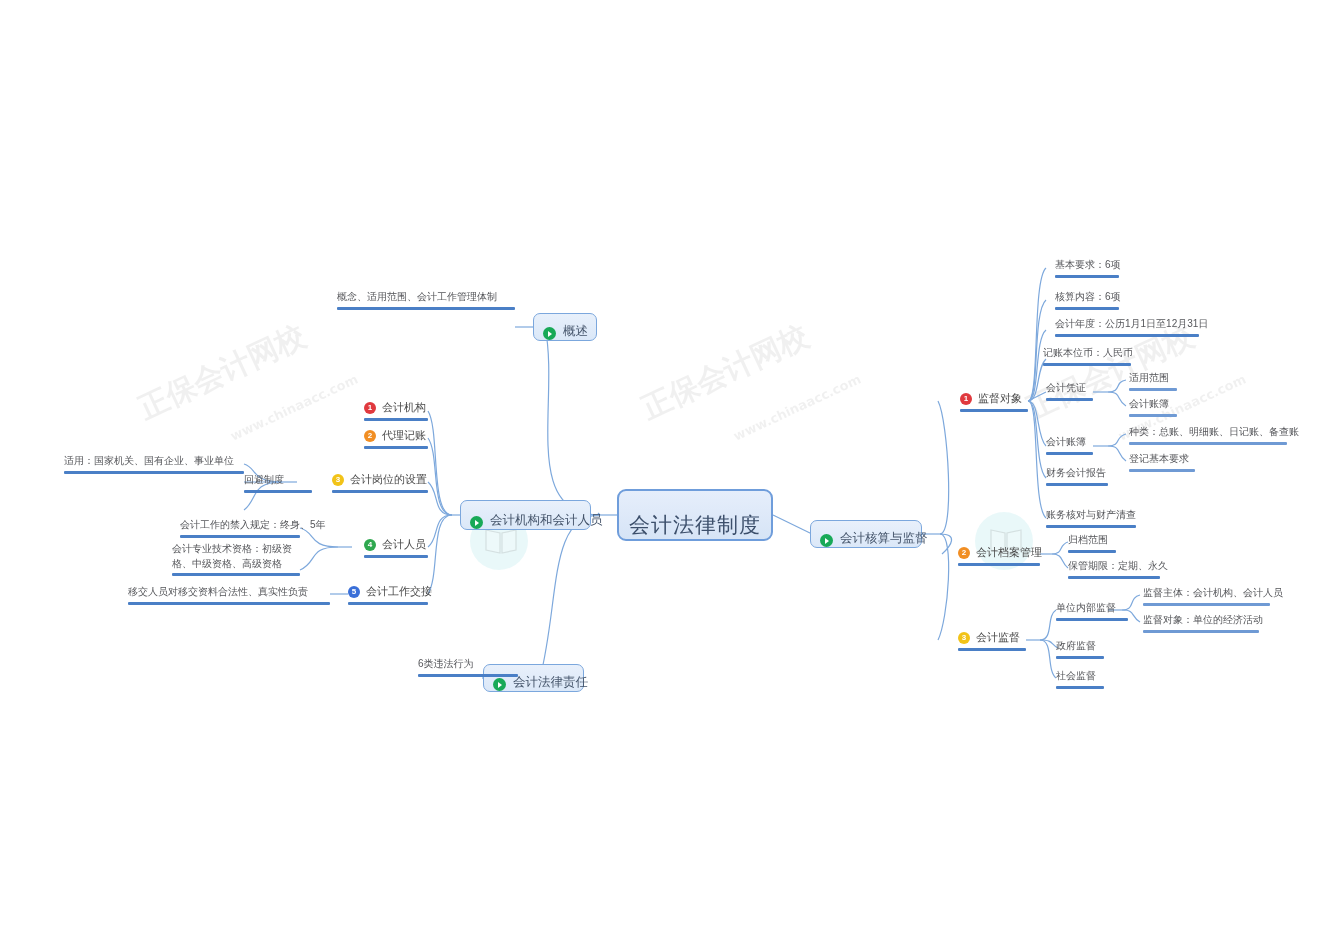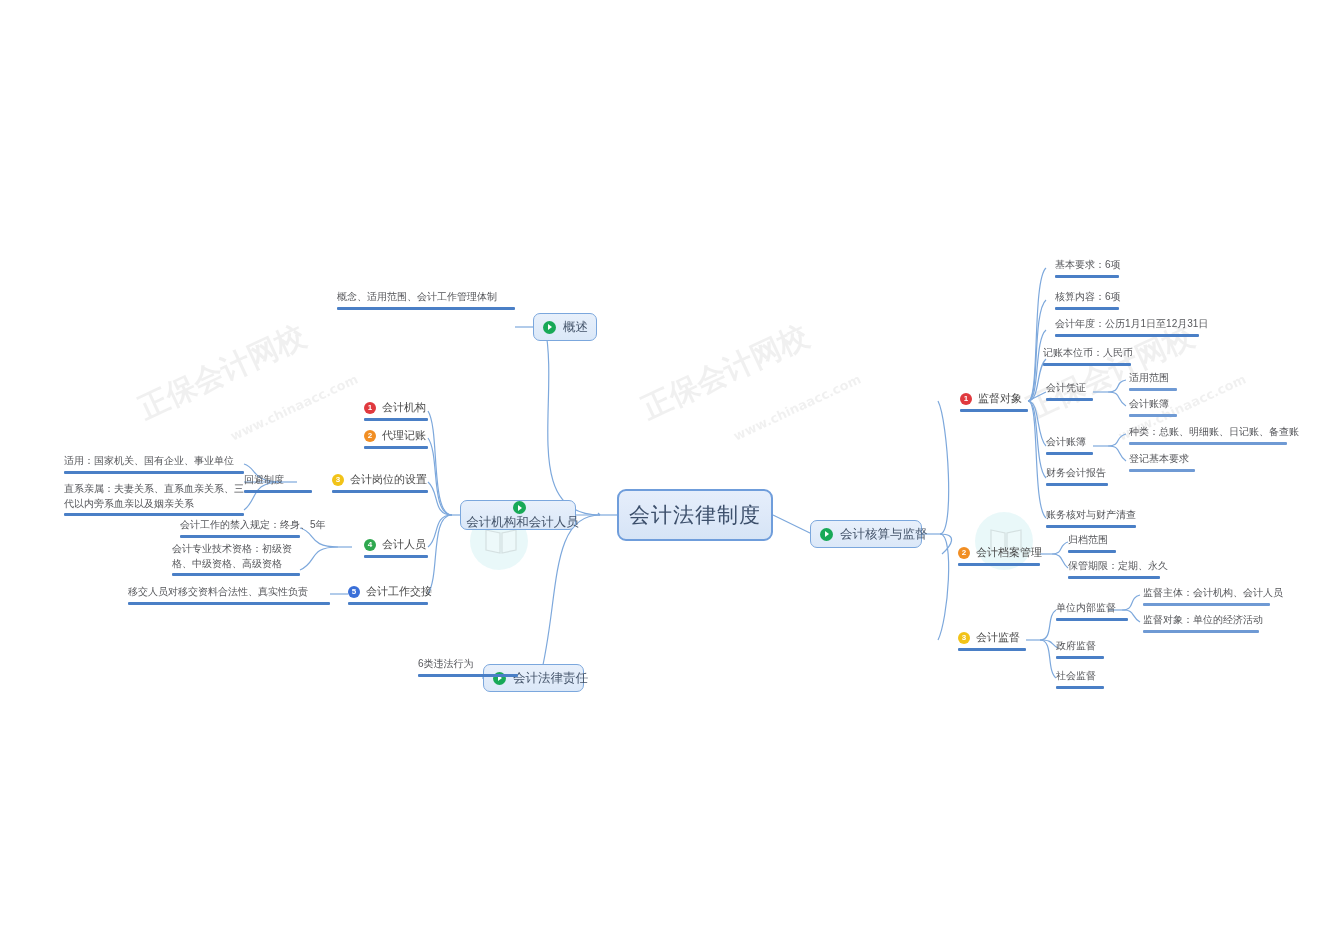--- a/index.html
+++ b/index.html
@@ -23,21 +23,21 @@
   .chapter-pill span{
     font-size:21px;color:#3a5a86;font-weight:600;
   }
 
   
   .nodebox{
     position:absolute;
     border:1.4px solid #7ba7dd;
     border-radius:7px;
     background:linear-gradient(180deg,#e8f0fb 0%,#dbe8f8 100%);
-    display:flex;align-items:center;
+    display:flex;align-items:flex-end;
     box-sizing:border-box;
   }
   .nodebox .lbl{font-size:12.5px;color:#44546a;white-space:nowrap;}
 
   .root{
     left:617px;top:489px;width:156px;height:52px;
     border:2px solid #6f9ddb;border-radius:9px;
     background:linear-gradient(180deg,#e6eefb 0%,#d6e4f6 100%);
     justify-content:center;
   }
@@ -222,21 +222,21 @@
     <span class="lbl">会计法律制度</span>
   </div>
 
   <div class="nodebox" style="left:533px;top:313px;width:64px;height:28px;padding-left:9px;">
     <span class="pbadge">
         <i></i>
       </span>
     <span class="lbl">概述</span>
   </div>
 
-  <div class="nodebox" style="left:460px;top:500px;width:116px;height:30px;padding-left:9px;flex-direction:column;">
+  <div class="nodebox" style="left:460px;top:500px;width:131px;height:30px;padding-left:9px;">
     <span class="pbadge">
         <i></i>
       </span>
     <span class="lbl">会计机构和会计人员</span>
   </div>
 
   <div class="nodebox" style="left:483px;top:664px;width:101px;height:28px;padding-left:9px;">
     <span class="pbadge">
         <i></i>
       </span>
@@ -304,26 +304,20 @@
     <div class="bar" style="width:180px;"></div>
   </div>
 
   <div class="leaf" style="left:244px;top:473px;width:68px;">
     <div class="row">
         <span class="txt">回避制度</span>
       </div>
     <div class="bar" style="width:68px;"></div>
   </div>
 
-  <div class="leaf" style="left:64px;top:482px;width:180px;">
-    <div class="row">
-        <span class="txt wrap" style="width:180px;">直系亲属：夫妻关系、直系血亲关系、三代以内旁系血亲以及姻亲关系</span>
-      </div>
-    <div class="bar" style="width:180px;"></div>
-  </div>
 
   <div class="leaf" style="left:180px;top:518px;width:120px;">
     <div class="row">
         <span class="txt">会计工作的禁入规定：终身、5年</span>
       </div>
     <div class="bar" style="width:120px;"></div>
   </div>
 
   <div class="leaf" style="left:172px;top:542px;width:128px;">
     <div class="row">

